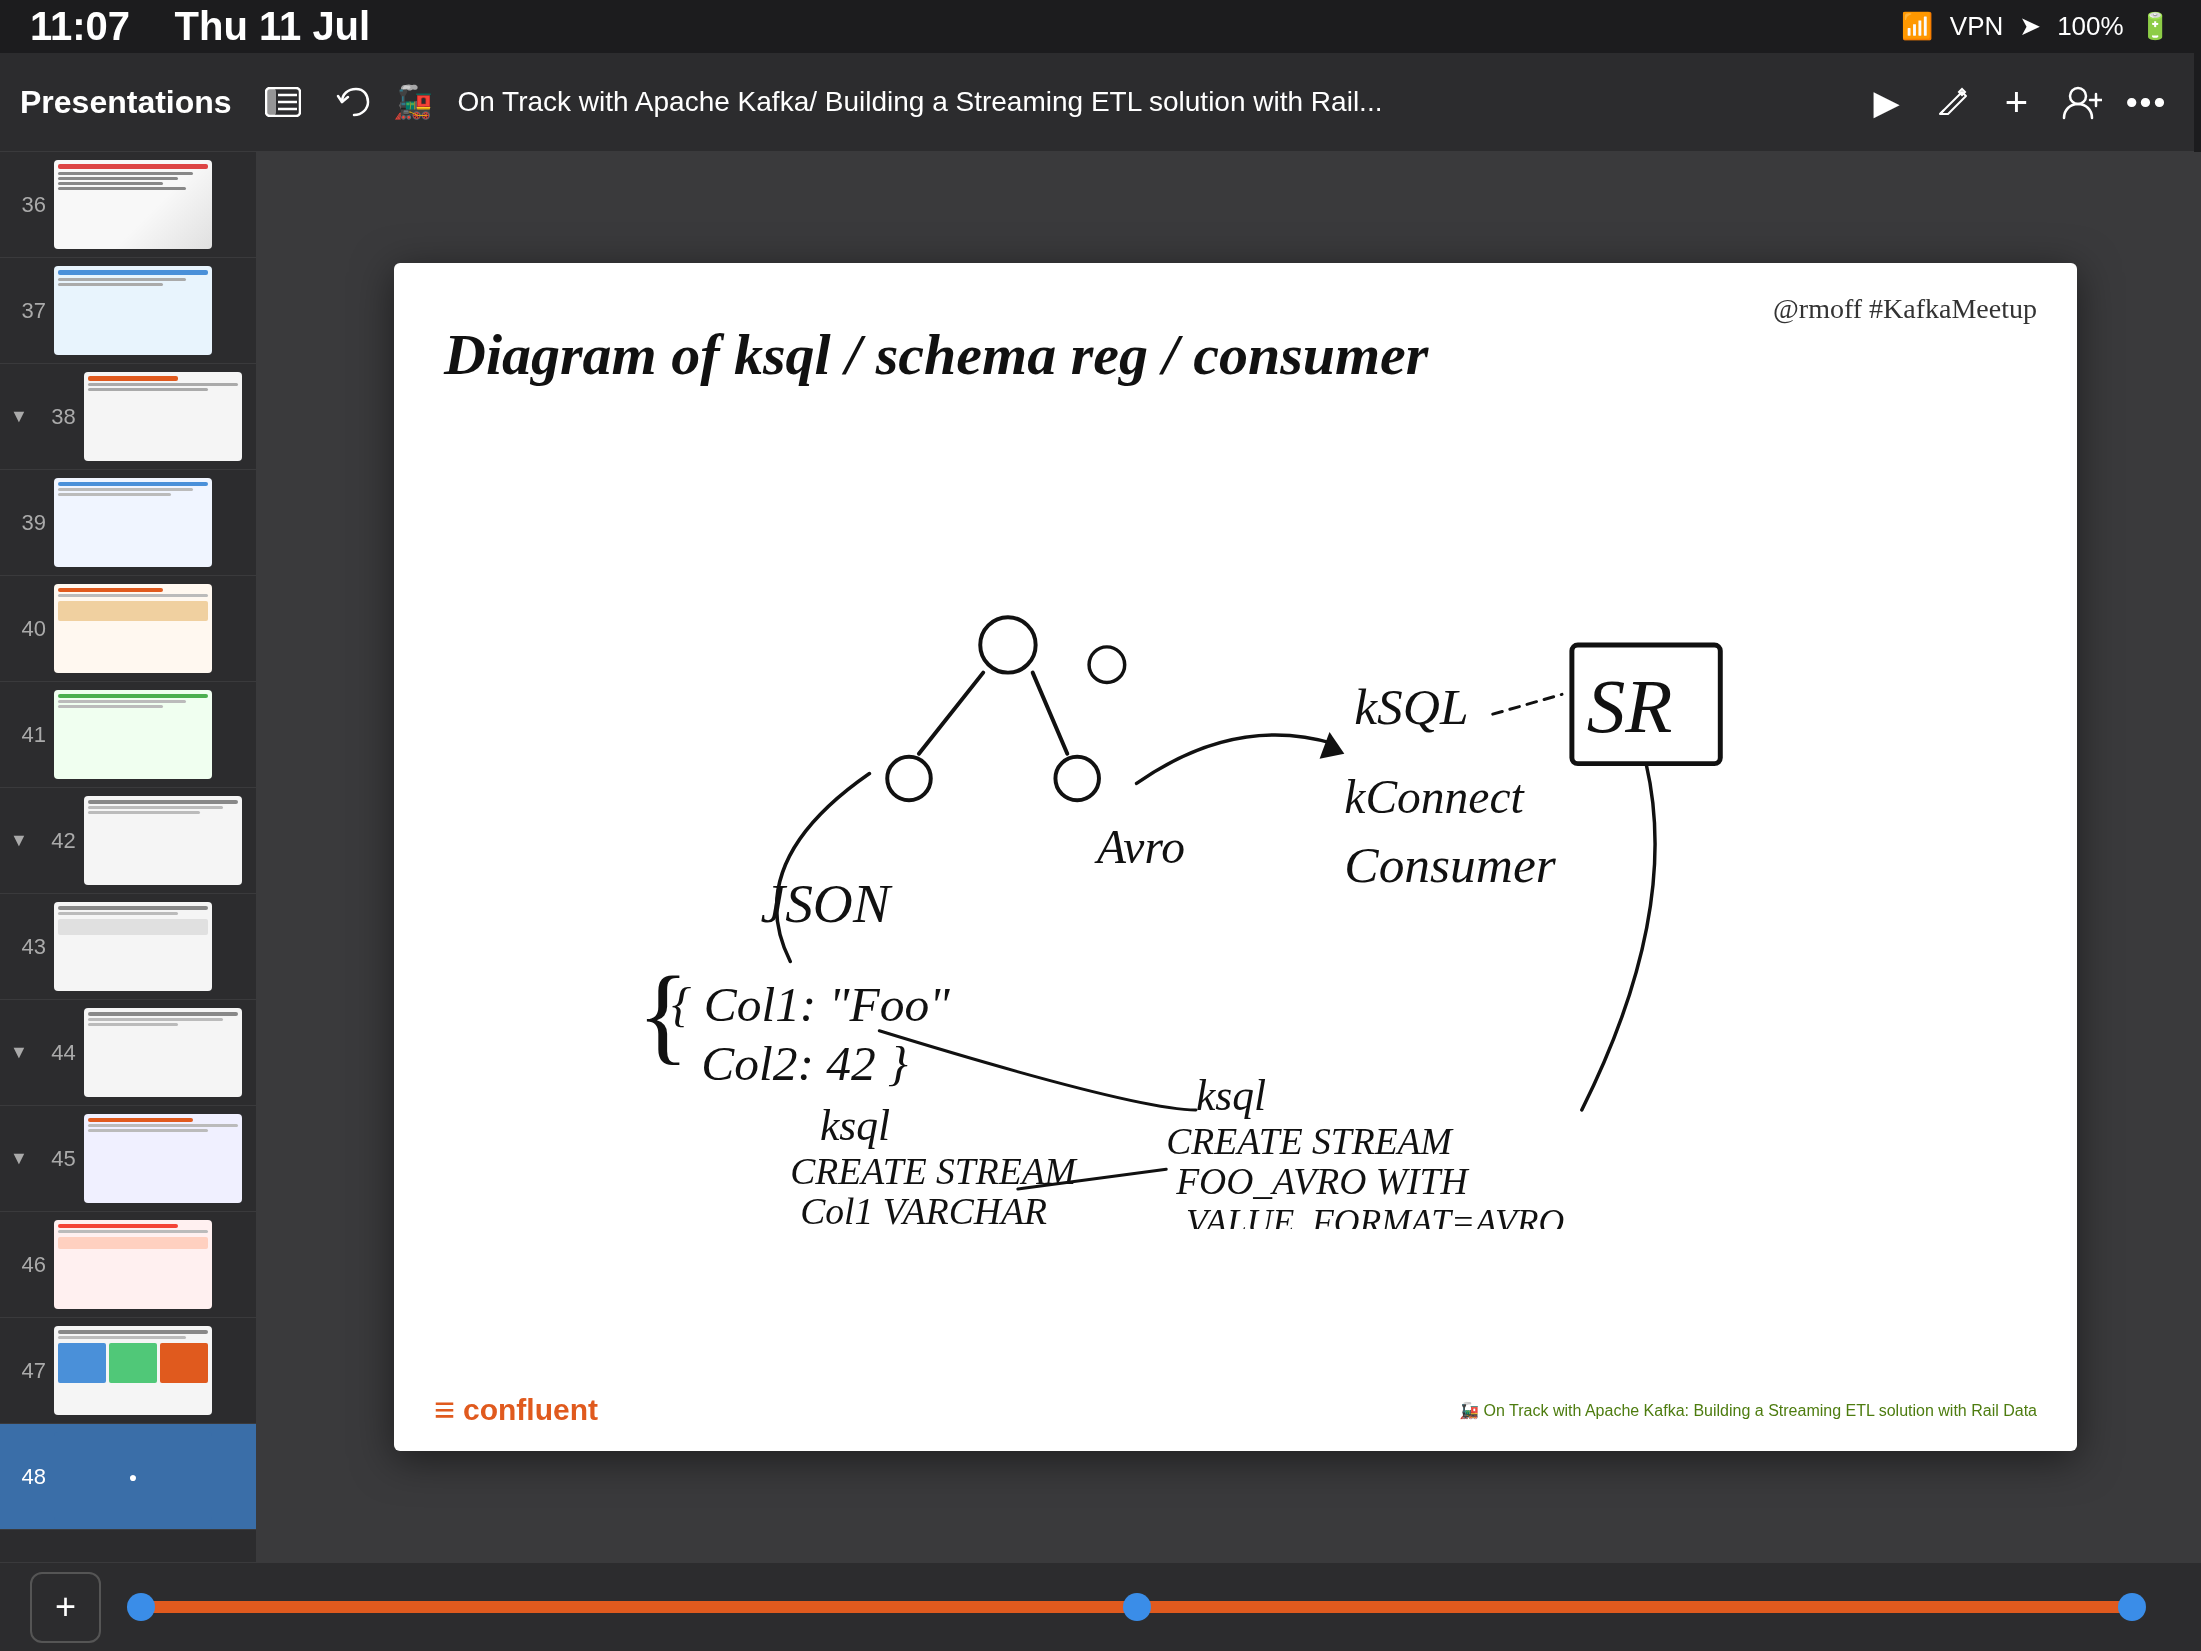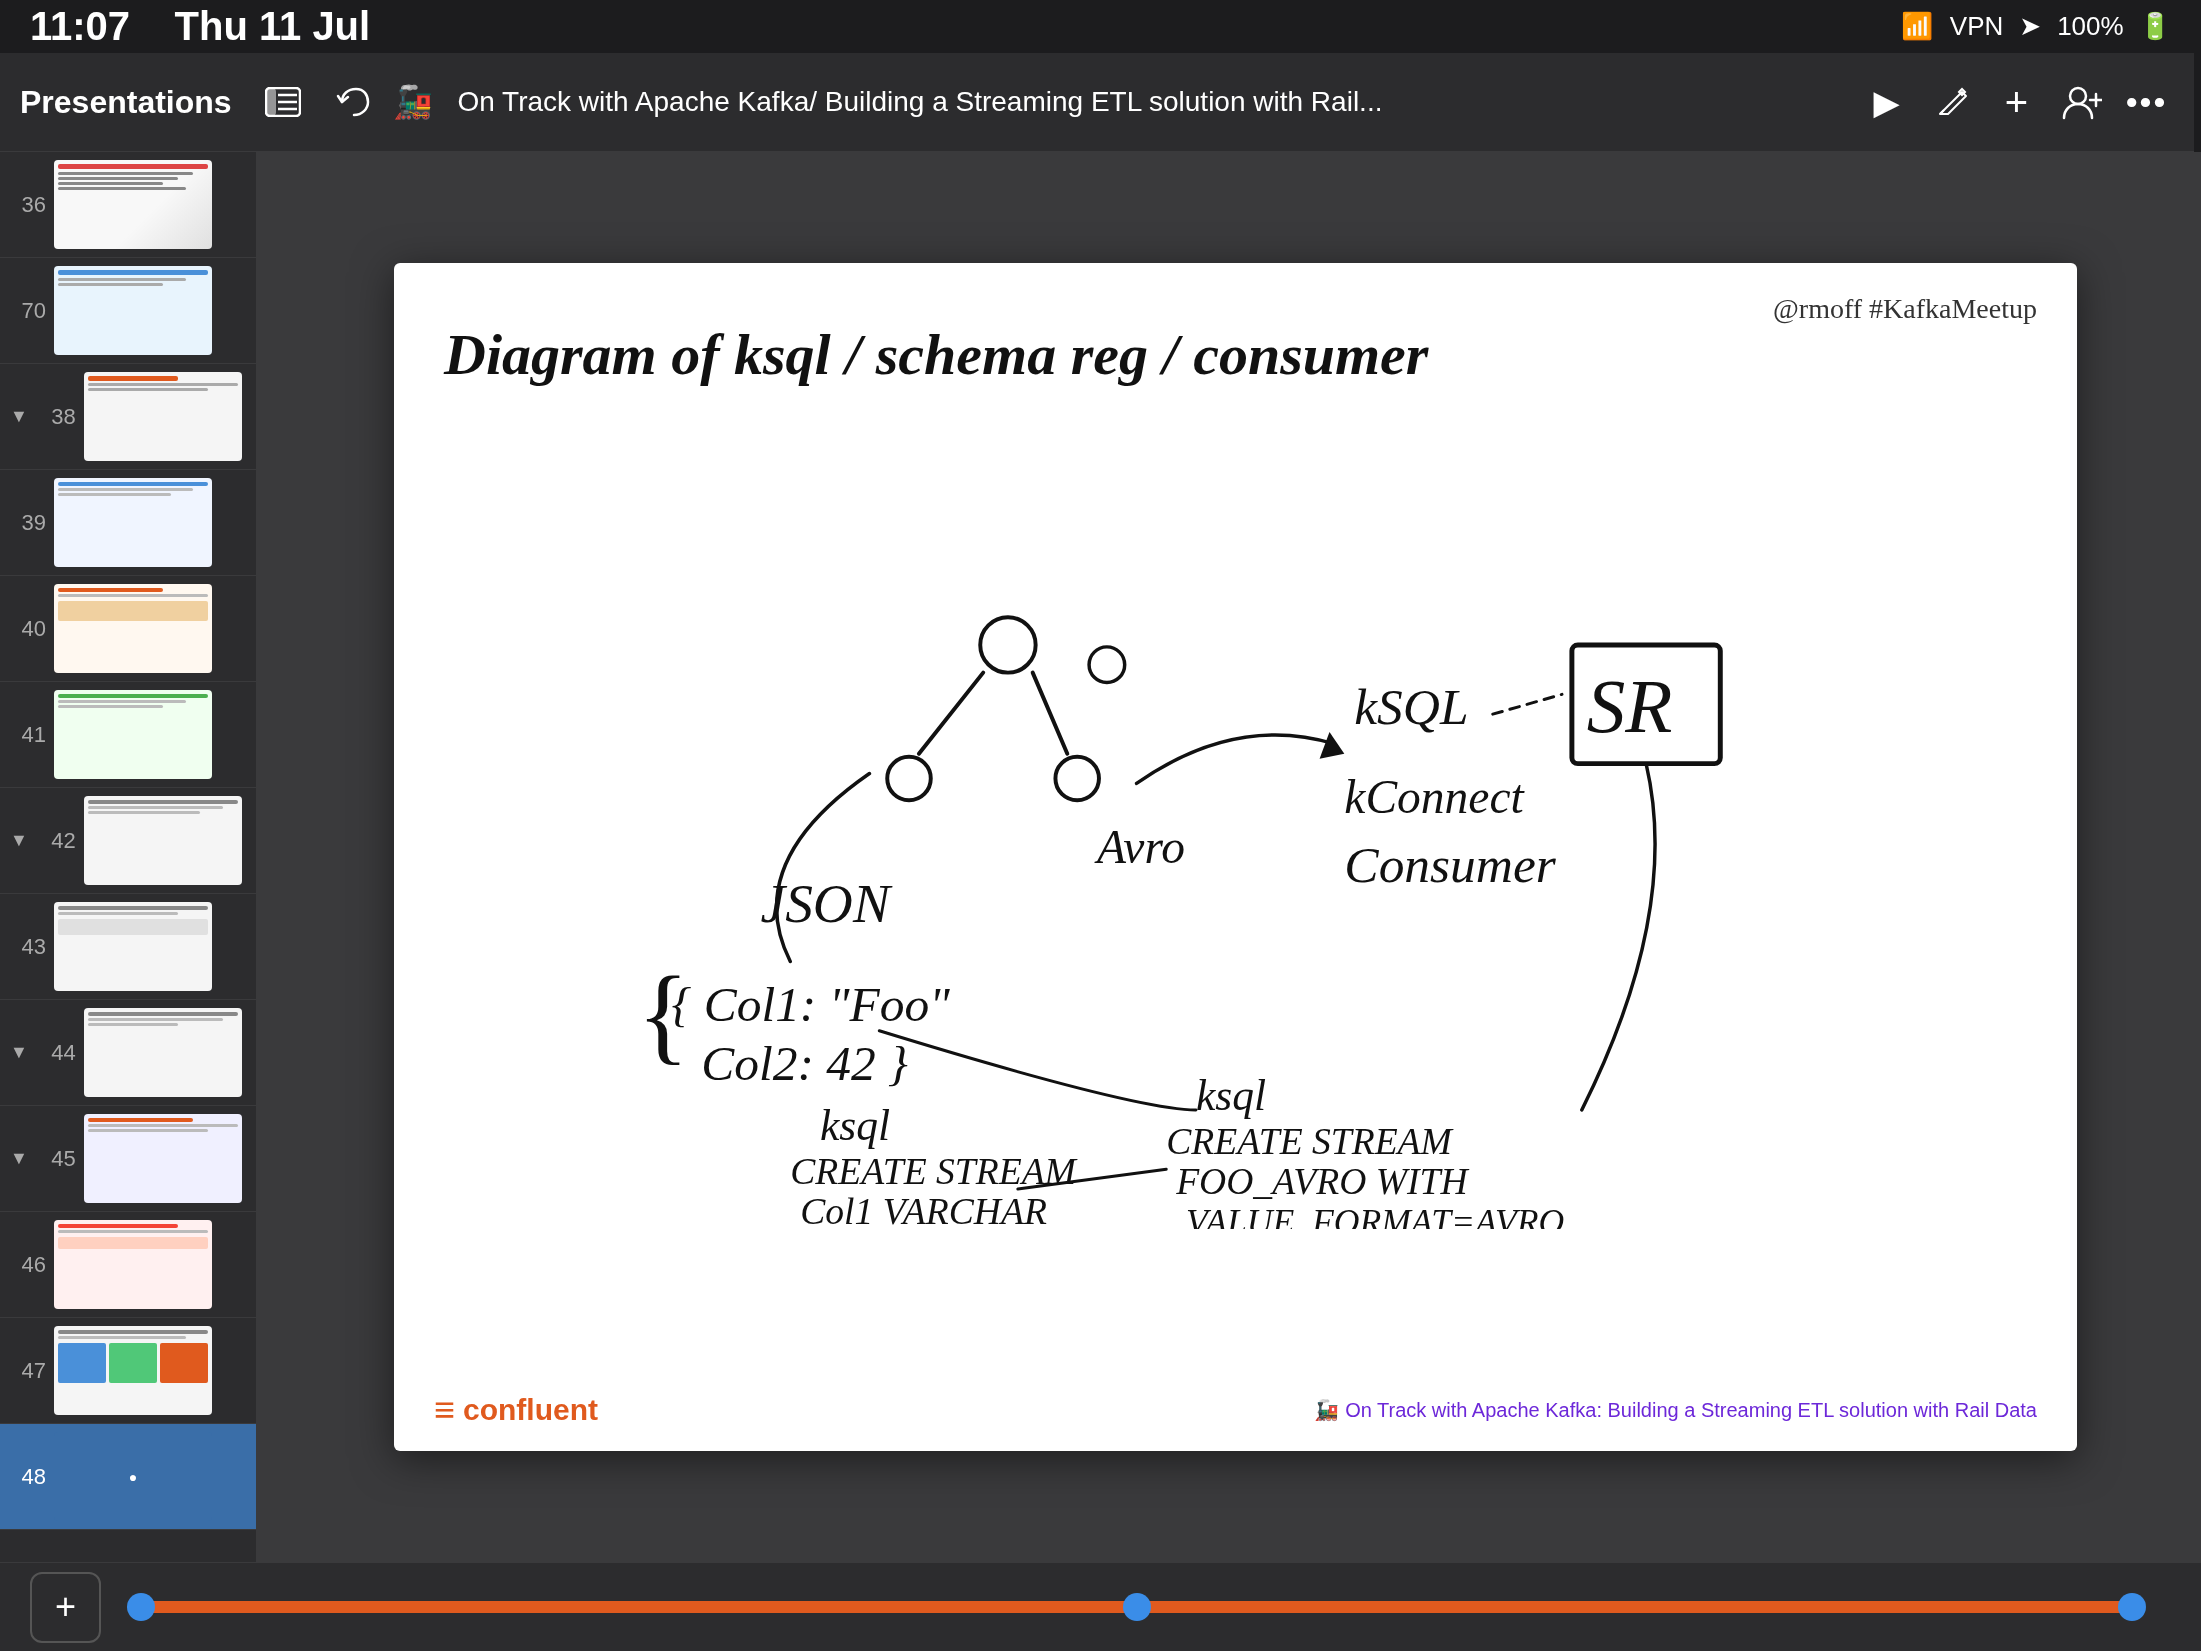--- a/index.html
+++ b/index.html
@@ -234,22 +234,22 @@
       color: #e05a1e;
       font-weight: 600;
     }
     .confluent-logo::before {
       content: '≡';
       font-size: 36px;
       color: #e05a1e;
     }
 
     .slide-footer-text {
-      font-size: 20px;
-      color: #6d28d9;
+      font-size: 16px;
+      color: #4d7c0f;
     }
 
     
     .bottom-bar {
       position: absolute;
       bottom: 0; left: 0; right: 0;
       height: 89px;
       background: #2c2c2e;
       display: flex;
       align-items: center;
@@ -392,21 +392,21 @@
           <div style="height:3px;background:#888;margin-bottom:2px;border-radius:2px;width:90%;"></div>
           <div style="height:3px;background:#888;margin-bottom:2px;border-radius:2px;width:80%;"></div>
           <div style="height:3px;background:#888;margin-bottom:2px;border-radius:2px;width:70%;"></div>
           <div style="height:3px;background:#888;margin-bottom:2px;border-radius:2px;width:85%;"></div>
         </div>
       </div>
     </div>
   </div>
 
   <div class="slide-thumb-item thumb-37">
-    <span class="slide-num">70</span>
+    <span class="slide-num">37</span>
     <div class="thumb-img">
       <div class="thumb-img-inner">
         <div style="width:100%;height:100%;padding:4px;background:#e8f4fd;">
           <div style="height:5px;background:#4a90d9;margin-bottom:3px;border-radius:2px;"></div>
           <div style="height:3px;background:#aaa;margin-bottom:2px;border-radius:2px;width:85%;"></div>
           <div style="height:3px;background:#aaa;margin-bottom:2px;border-radius:2px;width:70%;"></div>
         </div>
       </div>
     </div>
   </div>

